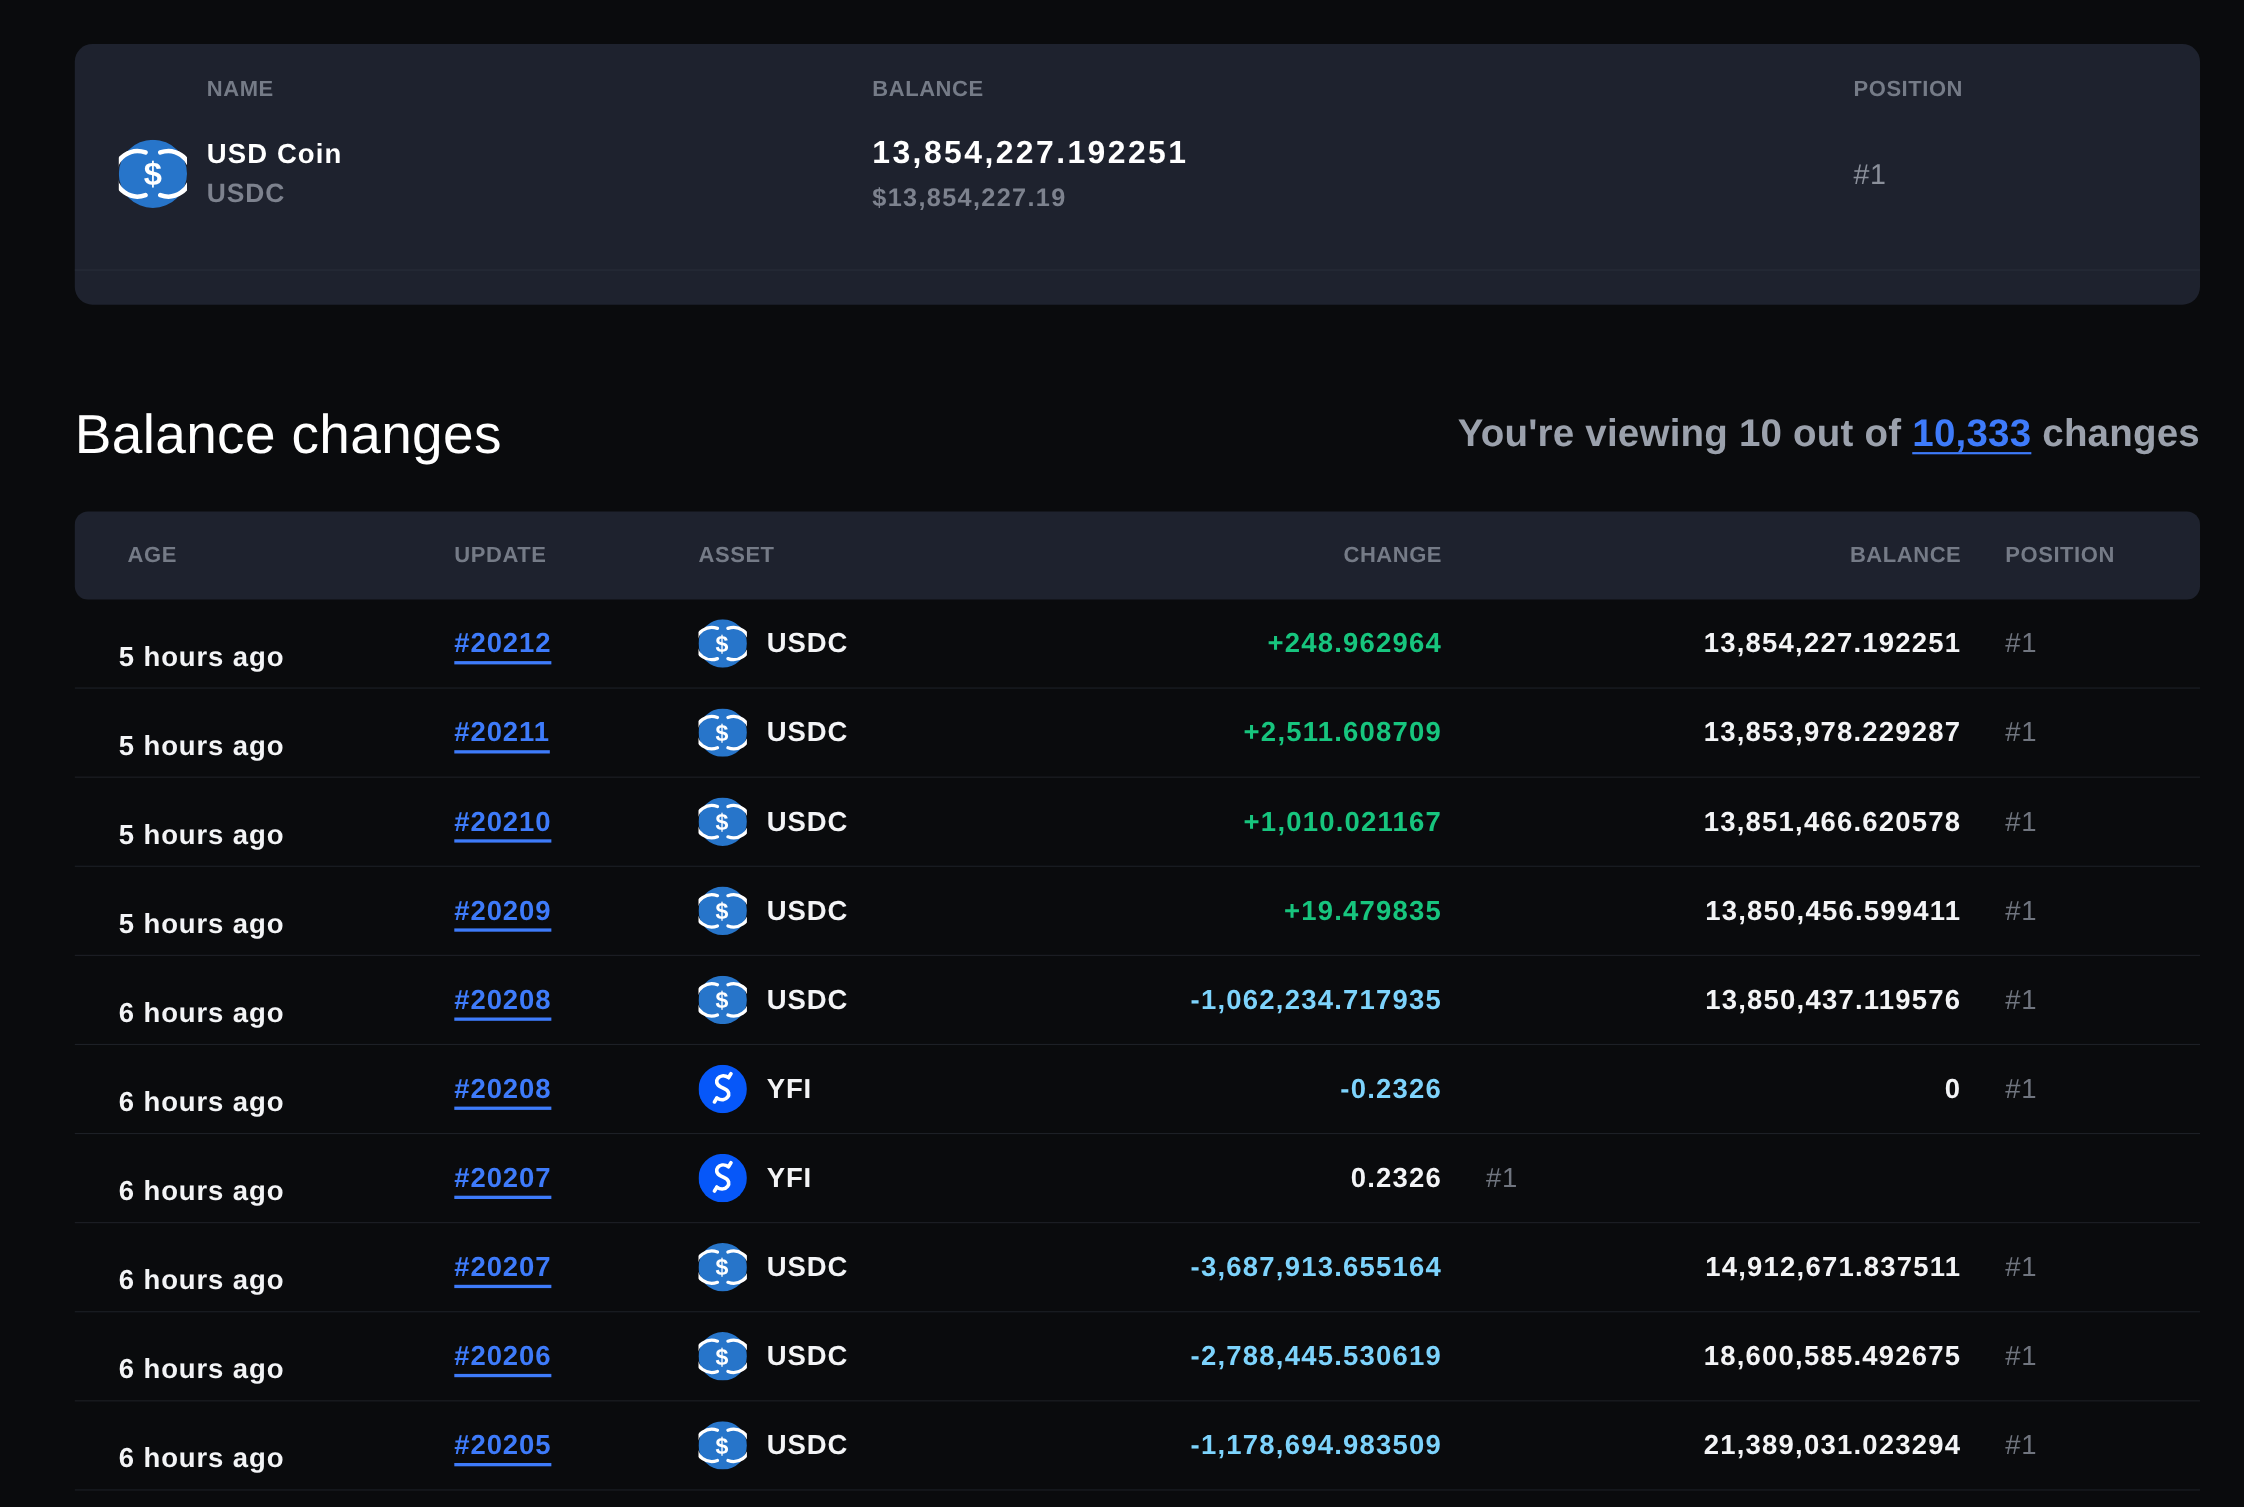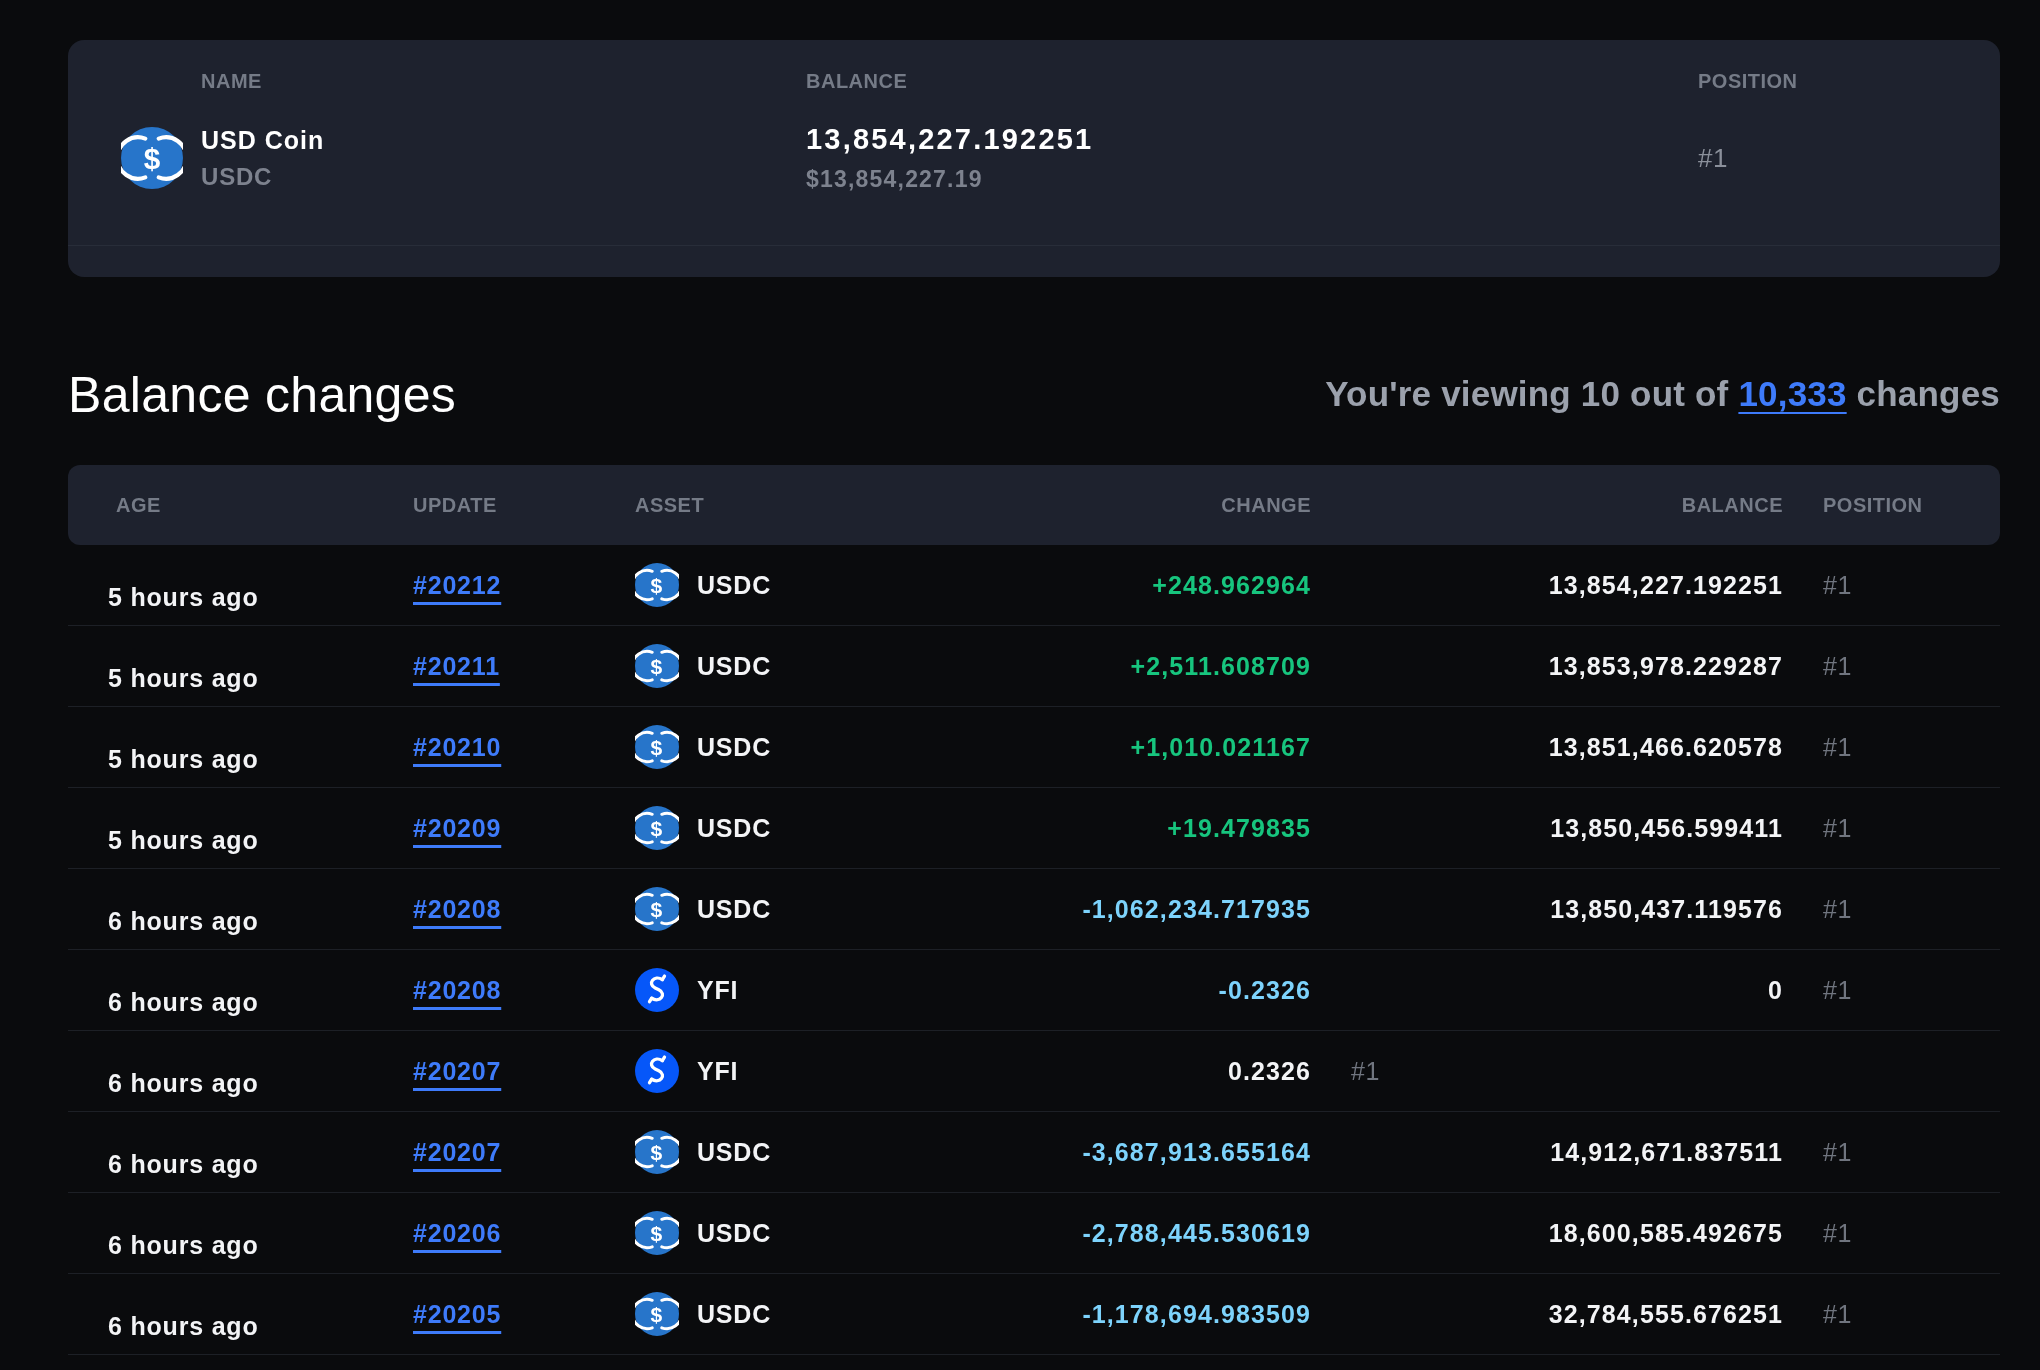--- a/index.html
+++ b/index.html
@@ -11,21 +11,21 @@
   }
   
   .holdings-card{
     margin:40px 40px 0 68px;
     width:1932px;height:237px;
     background:#1e222e;
     border-radius:16px;
     position:relative;
     box-sizing:border-box;
   }
-  .card-grid{display:grid;grid-template-columns:725px 892px 315px;padding-left:13px;}
+  .card-grid{display:grid;grid-template-columns:725px 892px 315px;}
   .holdings-header{padding-top:30px;}
   .col-label{
     font-size:20px;font-weight:bold;color:#757b87;letter-spacing:.5px;
   }
   .pad-name{padding-left:120px;}
   .holdings-body{margin-top:30px;align-items:center;}
   .asset-cell{display:flex;align-items:center;padding-left:40px;}
   .asset-icon-large{width:62px;height:62px;margin-right:18px;flex:0 0 auto;}
   .asset-icon-large svg,.icon-small svg{display:block;width:100%;height:100%;}
   .asset-name{font-size:25px;font-weight:bold;color:#ffffff;letter-spacing:1px;}
@@ -285,17 +285,17 @@
             <svg viewBox="0 0 24 24">
               <circle cx="12" cy="12" r="12" fill="#2775ca"></circle>
               <path d="M9.4 19.5 A8 8 0 1 1 9.4 4.5" fill="none" stroke="#fff" stroke-width="1.6" stroke-linecap="round"></path>
               <path d="M14.6 4.5 A8 8 0 1 1 14.6 19.5" fill="none" stroke="#fff" stroke-width="1.6" stroke-linecap="round"></path>
               <text x="12" y="16.1" text-anchor="middle" font-family="Liberation Sans, sans-serif" font-size="11.5" font-weight="bold" fill="#fff">$</text>
             </svg>
           </span>
       <span>USDC</span>
     </div>
     <div class="c-change down">-1,178,694.983509</div>
-    <div class="c-balance">32,784,555.676251</div>
+    <div class="c-balance">21,389,031.023294</div>
     <div class="c-position">#1</div>
   </div>
     </div>
 </div>
 
 </body></html>

